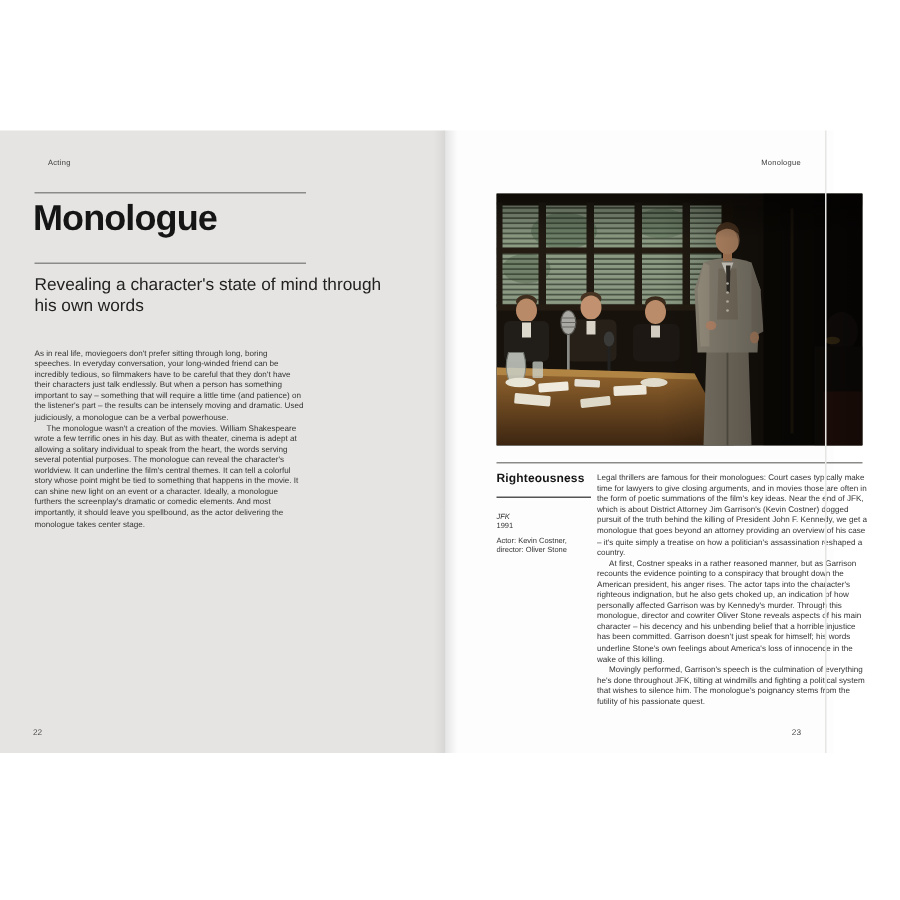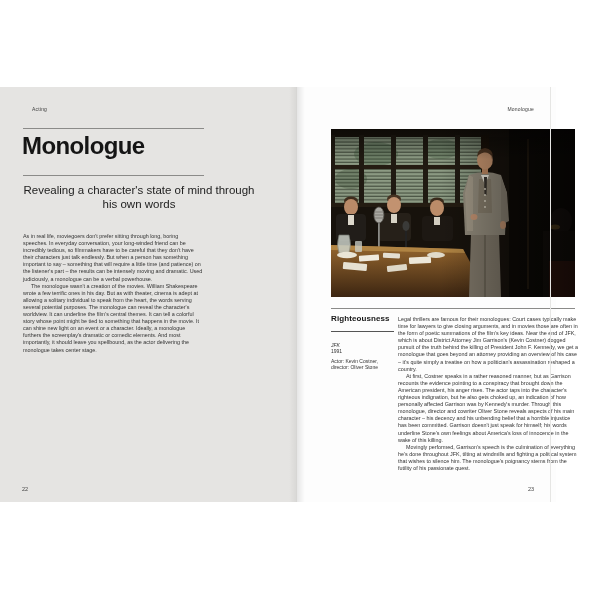--- a/index.html
+++ b/index.html
@@ -8,21 +8,21 @@
   .page{position:absolute;top:87px;height:415px;}
   .page-left{left:0;width:297px;background:#e5e4e2;}
   .page-right{left:297px;width:259px;background:#fdfdfd;}
   .page-right::after{content:'';position:absolute;right:5px;top:0;height:100%;width:1px;background:#e6e6e4;}
   .gutter{position:absolute;left:289px;top:87px;width:16px;height:415px;pointer-events:none;
     background:linear-gradient(to right,rgba(0,0,0,0) 0%,rgba(0,0,0,0.05) 45%,rgba(0,0,0,0.09) 52%,rgba(0,0,0,0) 100%);}
   .abs{position:absolute;}
   .micro{font-size:5px;color:#3c3c3c;letter-spacing:.2px;}
   .rule{height:1px;background:#8b8b89;}
   .lp-title{font-size:24px;font-weight:bold;letter-spacing:-0.6px;color:#151515;white-space:nowrap;}
-  .lp-sub{font-size:11.5px;line-height:14px;color:#222;text-align:center;}
+  .lp-sub{font-size:11.5px;line-height:14px;color:#222;}
   .bodytext{font-size:5.4px;line-height:7.1px;color:#333;}
   .bodytext p{margin:0;}
   .bodytext p + p{text-indent:8px;}
   .pagenum{font-size:5.5px;color:#444;}
   .entry-heading{font-size:8px;font-weight:bold;color:#151515;letter-spacing:.1px;}
   .meta{font-size:5px;line-height:6.3px;color:#333;}
   .meta .film{font-style:italic;}
   .meta .gap{height:3px;}
   .photo-frame{width:244px;height:168px;overflow:hidden;background:#17120c;}
 </style>

